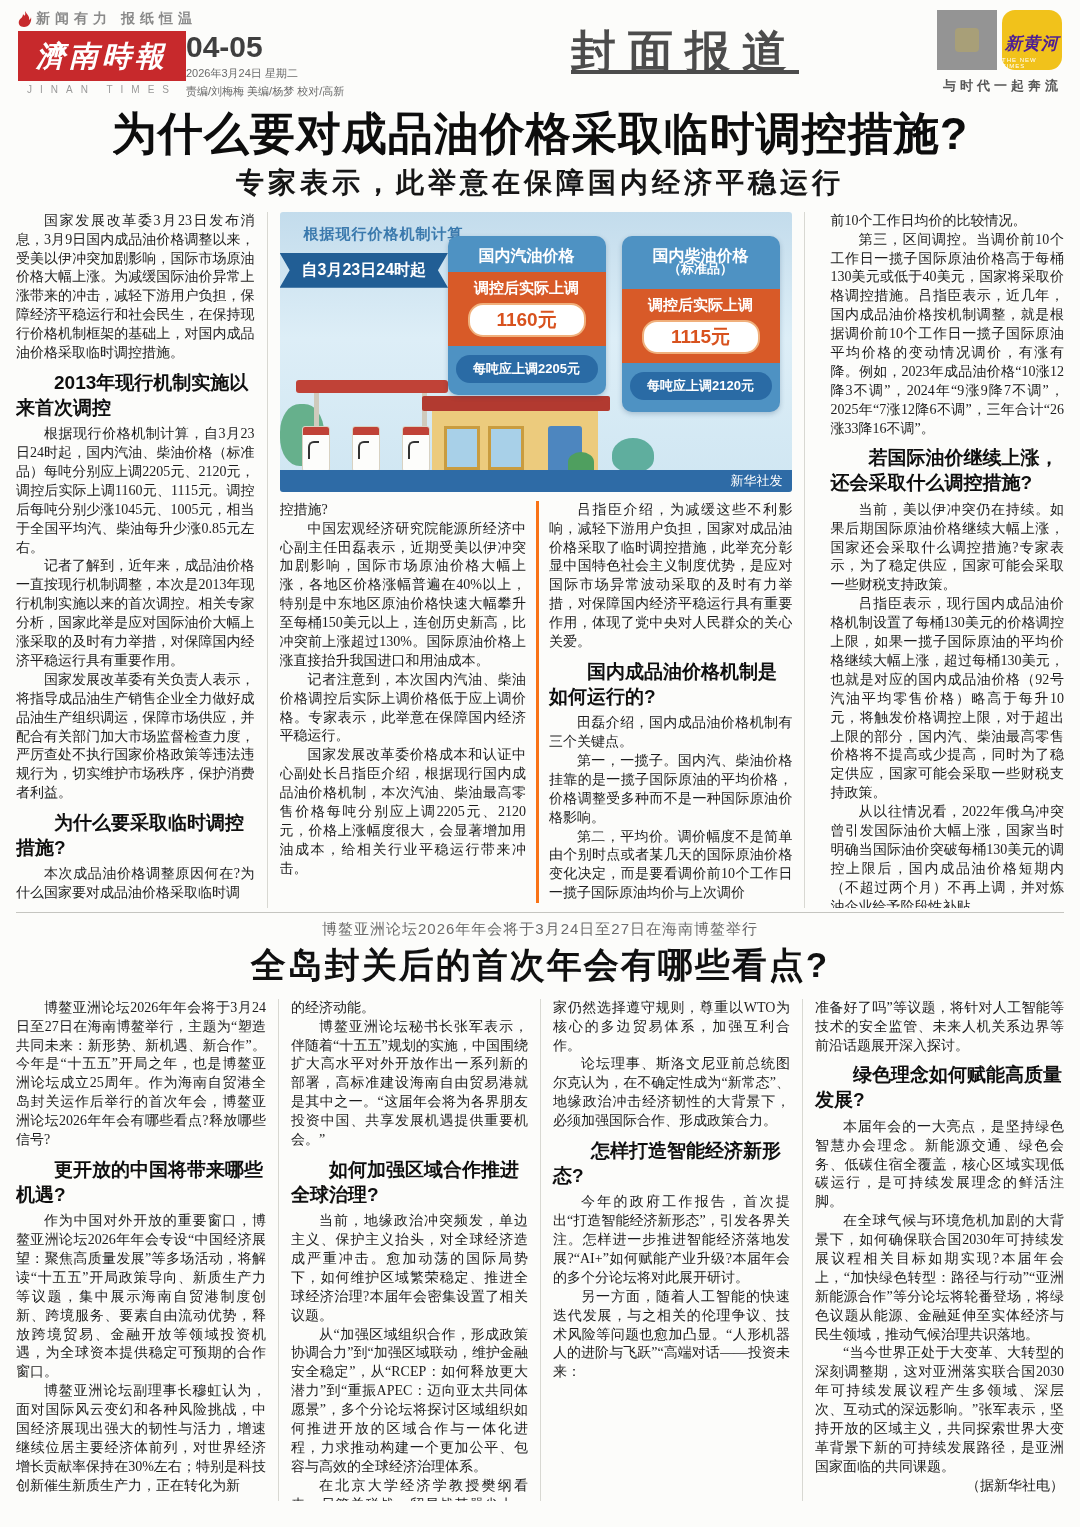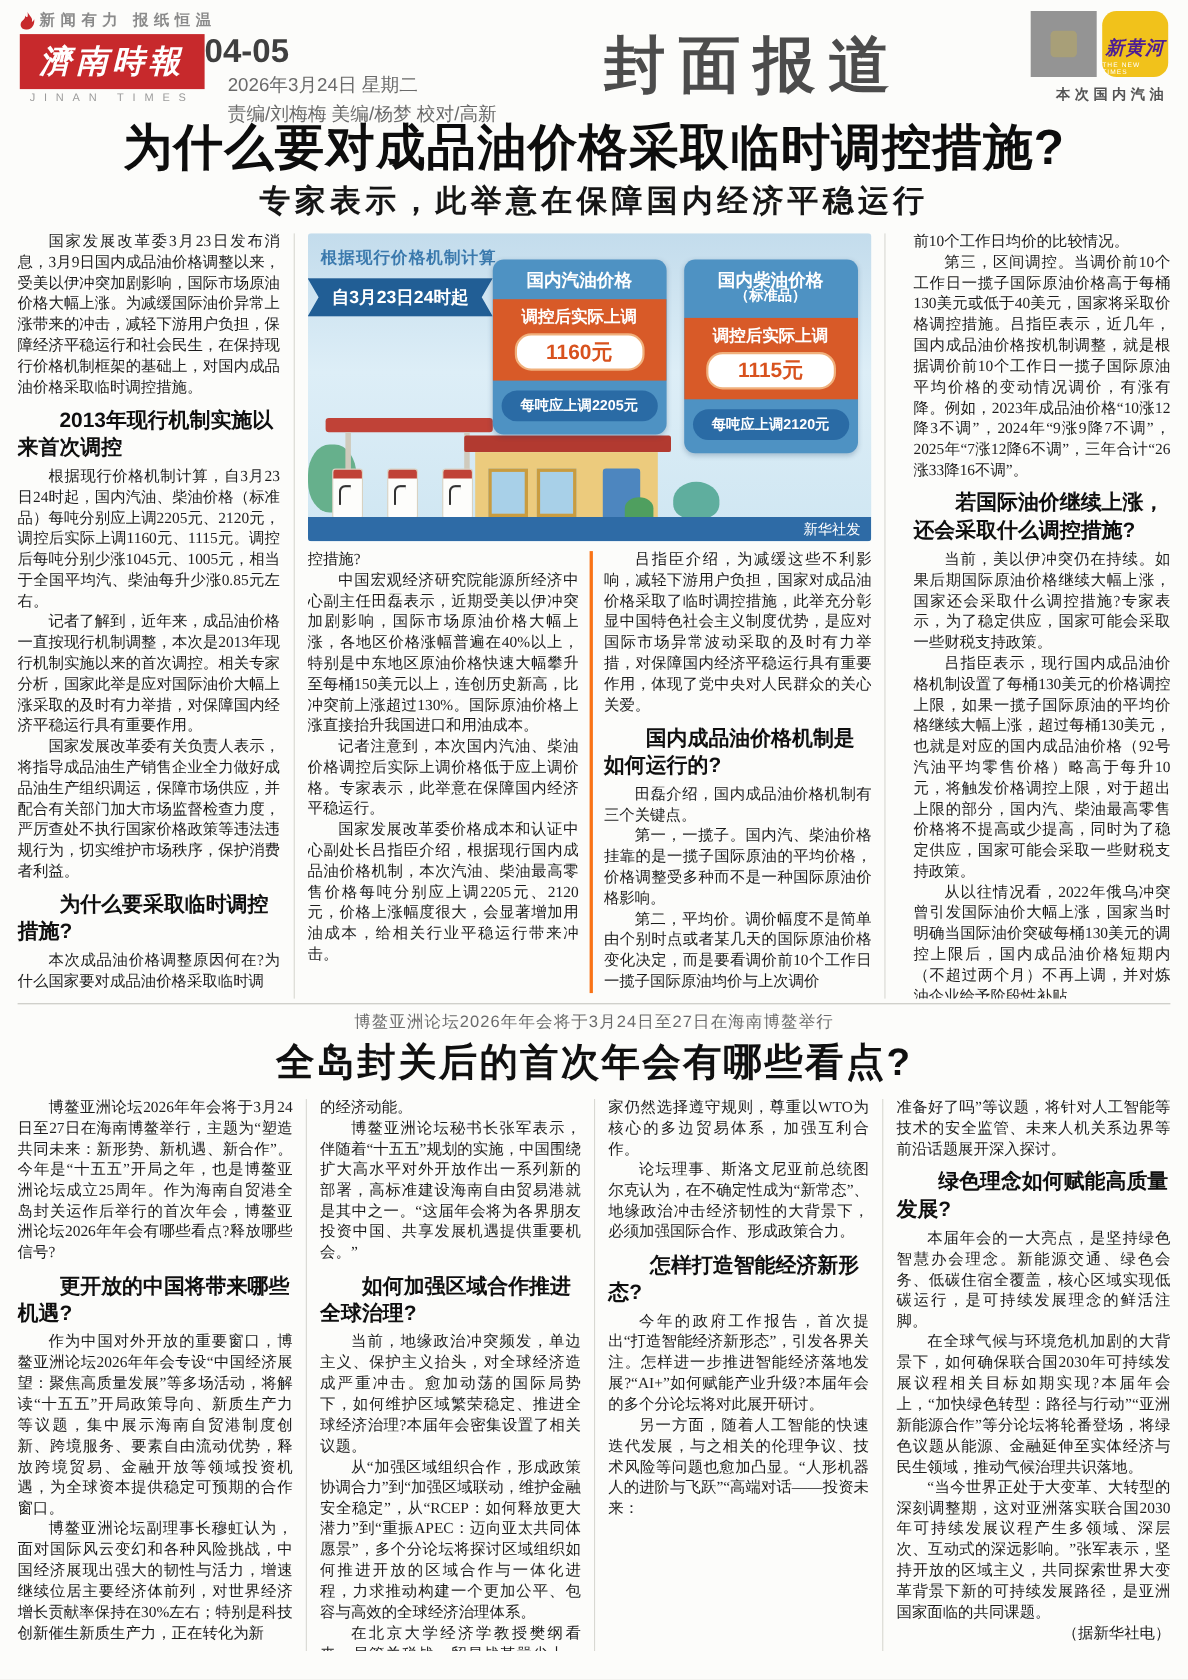--- a/index.html
+++ b/index.html
@@ -10,23 +10,23 @@
   .mh-left{width:470px;}
   .tagline{display:flex;align-items:center;gap:4px;font-family:"Liberation Sans",sans-serif;
            font-size:14px;color:#8a8a8a;font-weight:700;letter-spacing:5px;}
   .flame{width:14px;height:16px;flex:0 0 auto;}
   .mh-row{display:flex;margin-top:3px;}
   .logo-red{width:168px;height:50px;background:#c7292c;color:#fff;font-size:29px;font-weight:800;
             font-style:italic;text-align:center;line-height:50px;letter-spacing:4px;}
   .logo-en{font-size:10px;letter-spacing:8px;color:#9a9a9a;text-align:center;margin-top:3px;
            font-family:"Liberation Sans",sans-serif;}
   .pageno{font-size:30px;font-weight:800;color:#3f3f3f;line-height:1.05;font-family:"Liberation Sans",sans-serif;}
-  .dateline,.credits{font-size:17px;color:#6a6a6a;margin-top:3px;font-family:"Liberation Sans",sans-serif;margin-left:21px;}
-  .mh-center{flex:1;text-align:center;font-size:56px;font-weight:900;color:#4c4c4c;
-             letter-spacing:12px;padding-top:12px;font-family:"Liberation Sans",sans-serif;}
+  .dateline,.credits{font-size:11px;color:#6a6a6a;margin-top:3px;font-family:"Liberation Sans",sans-serif;}
+  .mh-center{flex:1;text-align:center;font-size:45px;font-weight:900;color:#4c4c4c;
+             letter-spacing:12px;padding-top:12px;font-family:"Liberation Sans",sans-serif;text-decoration:underline;}
   .mh-right{width:180px;}
   .mh-logos{display:flex;gap:5px;justify-content:flex-end;}
   .qr{width:60px;height:60px;background:#949494;position:relative;}
   .qr::after{content:"";position:absolute;left:18px;top:18px;width:24px;height:24px;background:#b0a46c;
              border-radius:4px;opacity:.7;}
   .app-icon{width:60px;height:60px;background:#f1c21b;border-radius:13px;display:flex;flex-direction:column;
             align-items:center;justify-content:center;}
   .app-name{font-weight:900;font-size:17px;font-style:italic;color:#4c1d95;letter-spacing:1px;margin-top:20px;}
   .app-sub{font-size:6px;color:#fff;letter-spacing:1px;margin-top:2px;font-family:"Liberation Sans",sans-serif;}
   .slogan{font-size:13px;font-weight:700;color:#555;letter-spacing:4px;text-align:right;margin-top:7px;
@@ -50,21 +50,21 @@
   .a1-c1{width:252px;padding-right:12px;}
   .a1-mid{width:516px;border-left:1px solid #d8d8d2;border-right:1px solid #d8d8d2;padding:0 12px;}
   .a1-c4{width:260px;padding-left:25px;}
   .a1-mid-cols{display:flex;height:402px;overflow:hidden;margin-top:9px;}
   .a1-c2{width:50%;padding-right:10px;}
   .a1-c3{width:50%;border-left:3px solid #f97316;padding-left:10px;}
   
   .infographic{position:relative;height:280px;border-radius:3px;overflow:hidden;
                background:linear-gradient(180deg,#c3dcec 0%,#ddeef7 45%,#cfe6f2 100%);
                font-family:"Liberation Sans",sans-serif;}
-  .ig-note{position:absolute;top:13px;left:12px;color:#3a79ad;font-weight:700;font-size:15px;letter-spacing:1px;}
+  .ig-note{position:absolute;top:13px;left:24px;color:#3a79ad;font-weight:700;font-size:15px;letter-spacing:1px;}
   .ig-ribbon{position:absolute;top:41px;left:0;background:#215e95;color:#fff;font-weight:800;font-size:16px;
              padding:7px 22px;clip-path:polygon(0 0,100% 0,94% 50%,100% 100%,0 100%,6% 50%);}
   .ig-card{position:absolute;top:24px;width:158px;border-radius:10px;background:#4e92c3;text-align:center;
            box-shadow:0 2px 5px rgba(20,60,100,.25);z-index:3;overflow:hidden;}
   .ig-card1{left:168px;}
   .ig-card2{left:342px;}
   .ig-card-title{color:#fff;font-weight:800;font-size:16px;padding:10px 4px 7px;line-height:1.2;}
   .ig-card-sub{color:#fff;font-weight:700;font-size:13px;margin-top:-4px;padding-bottom:5px;}
   .ig-band{background:#d85a28;padding:7px 4px 9px;}
   .ig-band-label{color:#fff;font-weight:800;font-size:15px;}
@@ -133,21 +133,21 @@
     </div>
     <div class="mh-center">封面报道</div>
     <div class="mh-right">
       <div class="mh-logos">
         <div class="qr"></div>
         <div class="app-icon">
           <div class="app-name">新黄河</div>
           <div class="app-sub">THE NEW TIMES</div>
         </div>
       </div>
-      <div class="slogan">本次国内汽油</div>
+      <div class="slogan">与时代一起奔流</div>
     </div>
   </div>
 
   <div class="headline-wrap">
     <div class="headline">为什么要对成品油价格采取临时调控措施?</div>
     <div class="subheadline">专家表示，此举意在保障国内经济平稳运行</div>
   </div>
 
   <div class="a1-body">
     <div class="col a1-c1">

